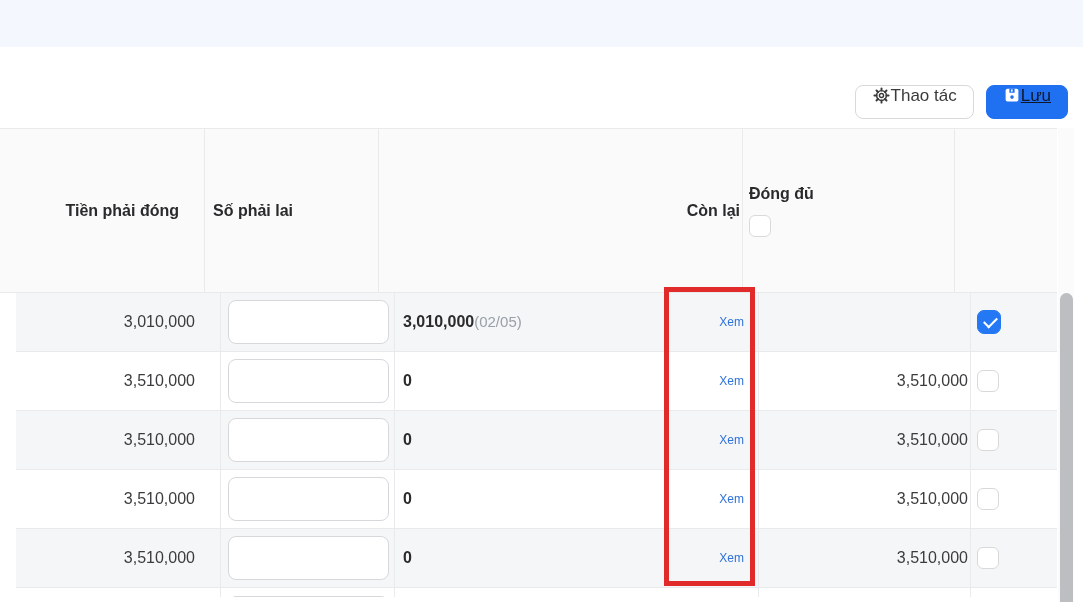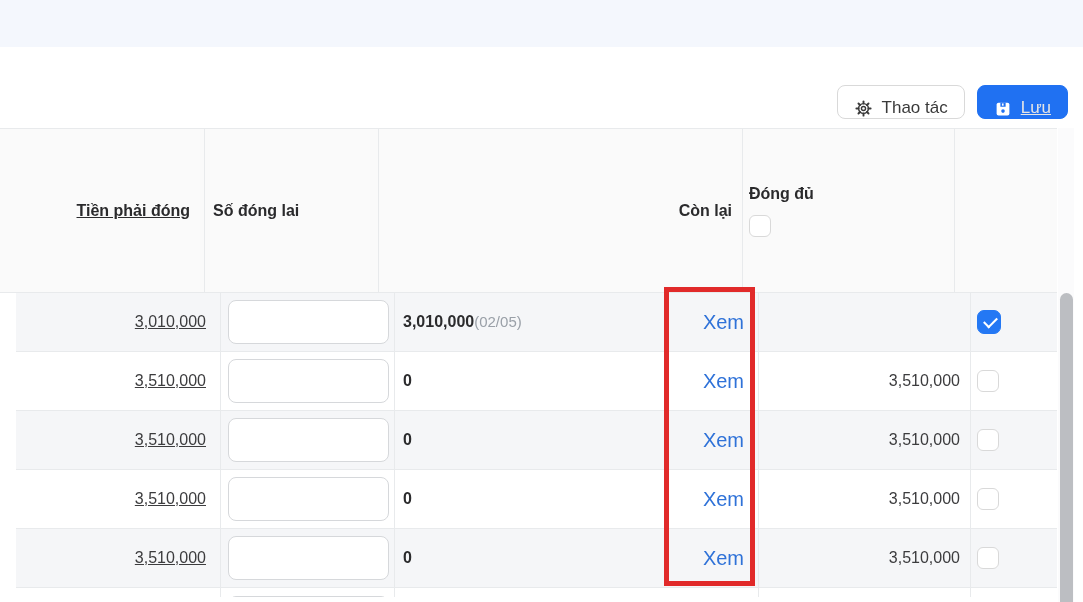--- a/index.html
+++ b/index.html
@@ -20,43 +20,43 @@
   html,body{width:1083px;height:602px;overflow:hidden;background:#fff;
     font-family:"Liberation Sans","DejaVu Sans",sans-serif;color:var(--text);}
   .stage{position:relative;width:1083px;height:602px;background:#fff;}
 
   
   .topbar{position:absolute;left:0;top:0;width:1083px;height:47px;background:var(--topbar-bg);}
 
   
   .toolbar{position:absolute;left:0;top:47px;width:1083px;height:81px;background:#fff;
     display:flex;align-items:center;justify-content:flex-end;gap:12px;padding-right:15px;}
-  .btn{height:34px;display:inline-flex;align-items:flex-end;gap:9px;padding:0 16px;
+  .btn{height:34px;display:inline-flex;align-items:flex-start;padding:0 16px;
     border-radius:8px;font-size:17px;cursor:pointer;background:#fff;border:1px solid #d9d9d9;color:#3a3a3a;margin-top:28px;}
   .btn svg{display:block;}
-  .btn-save{background:var(--accent-blue);border:1px solid var(--accent-blue);color:#e5e5e5;text-decoration:underline;}
+  .btn-save{background:var(--accent-blue);border:1px solid var(--accent-blue);color:#0f172a;text-decoration:underline;}
   .btn-delete{border:1px solid #ee7680;color:var(--danger-red);}
 
   
   .table{position:absolute;left:0;top:128px;width:1057px;border-top:1px solid var(--border);}
   .tr{display:grid;grid-template-columns:205px 174px 364px 212px 102px;border-bottom:1px solid var(--border);}
   .td,.th{border-right:1px solid var(--border);display:flex;align-items:center;min-width:0;}
   .thead{height:164px;background:var(--header-bg);}
   .thead .th{font-size:16px;font-weight:600;color:var(--heading);}
-  .c-right{justify-content:flex-end;padding-right:14px;text-decoration:underline;}
+  .c-right{justify-content:flex-end;padding-right:25px;}
   .c-left{justify-content:flex-start;padding-left:8px;}
-  .c4{justify-content:flex-end;padding-right:10px;}
+  .c4{justify-content:flex-end;padding-right:2px;}
   .th.c5{flex-direction:column;align-items:flex-start;justify-content:center;gap:12px;padding-left:6px;}
   .row{height:59px;font-size:16px;margin-left:16px;}
   .row.shade{background:var(--stripe-bg);}
   .td.c5{padding-left:6px;}
   .paid-cell{justify-content:space-between;padding-left:8px;padding-right:14px;}
   .paid-val{font-weight:700;color:#2b2b2d;white-space:nowrap;}
   .paid-note{font-weight:400;color:var(--note);font-size:15px;}
-  .xem{color:var(--link-blue);cursor:pointer;text-decoration:none;font-size:20px;}
+  .xem{color:var(--link-blue);cursor:pointer;text-decoration:none;font-size:12px;}
 
   .receipt-input{width:161px;height:44px;margin-left:7px;border:1px solid #d6d8db;border-radius:8px;
     background:#fff;outline:none;font-size:16px;padding:0 10px;font-family:inherit;}
 
   .checkbox{width:22px;height:22px;border:1.5px solid #d9d9d9;border-radius:6px;background:#fff;
     display:inline-block;position:relative;cursor:pointer;flex:none;}
   .checkbox.checked{background:var(--checkbox-blue);border-color:var(--checkbox-blue);width:24px;height:24px;border-radius:7px;}
   .checkbox.checked::after{content:"";position:absolute;left:6px;top:6px;width:11px;height:6px;
     border-left:2.6px solid #fff;border-bottom:2.6px solid #fff;transform:rotate(-45deg);}
 
@@ -111,21 +111,21 @@
       </span>
       <span>Lưu</span>
     </button>
 
   </div>
 
   <div class="table">
 
     <div class="tr thead">
       <div class="th c-right">Tiền phải đóng</div>
-      <div class="th c-left">Số đóng lai</div>
+      <div class="th c-left">Số phải lai</div>
       <div class="th c4">Còn lại</div>
       <div class="th c5">
         <span>Đóng đủ</span>
         <span class="checkbox"></span>
       </div>
     </div>
 
     <div class="tr row shade">
       <div class="td c-right">3,010,000</div>
       <div class="td">

